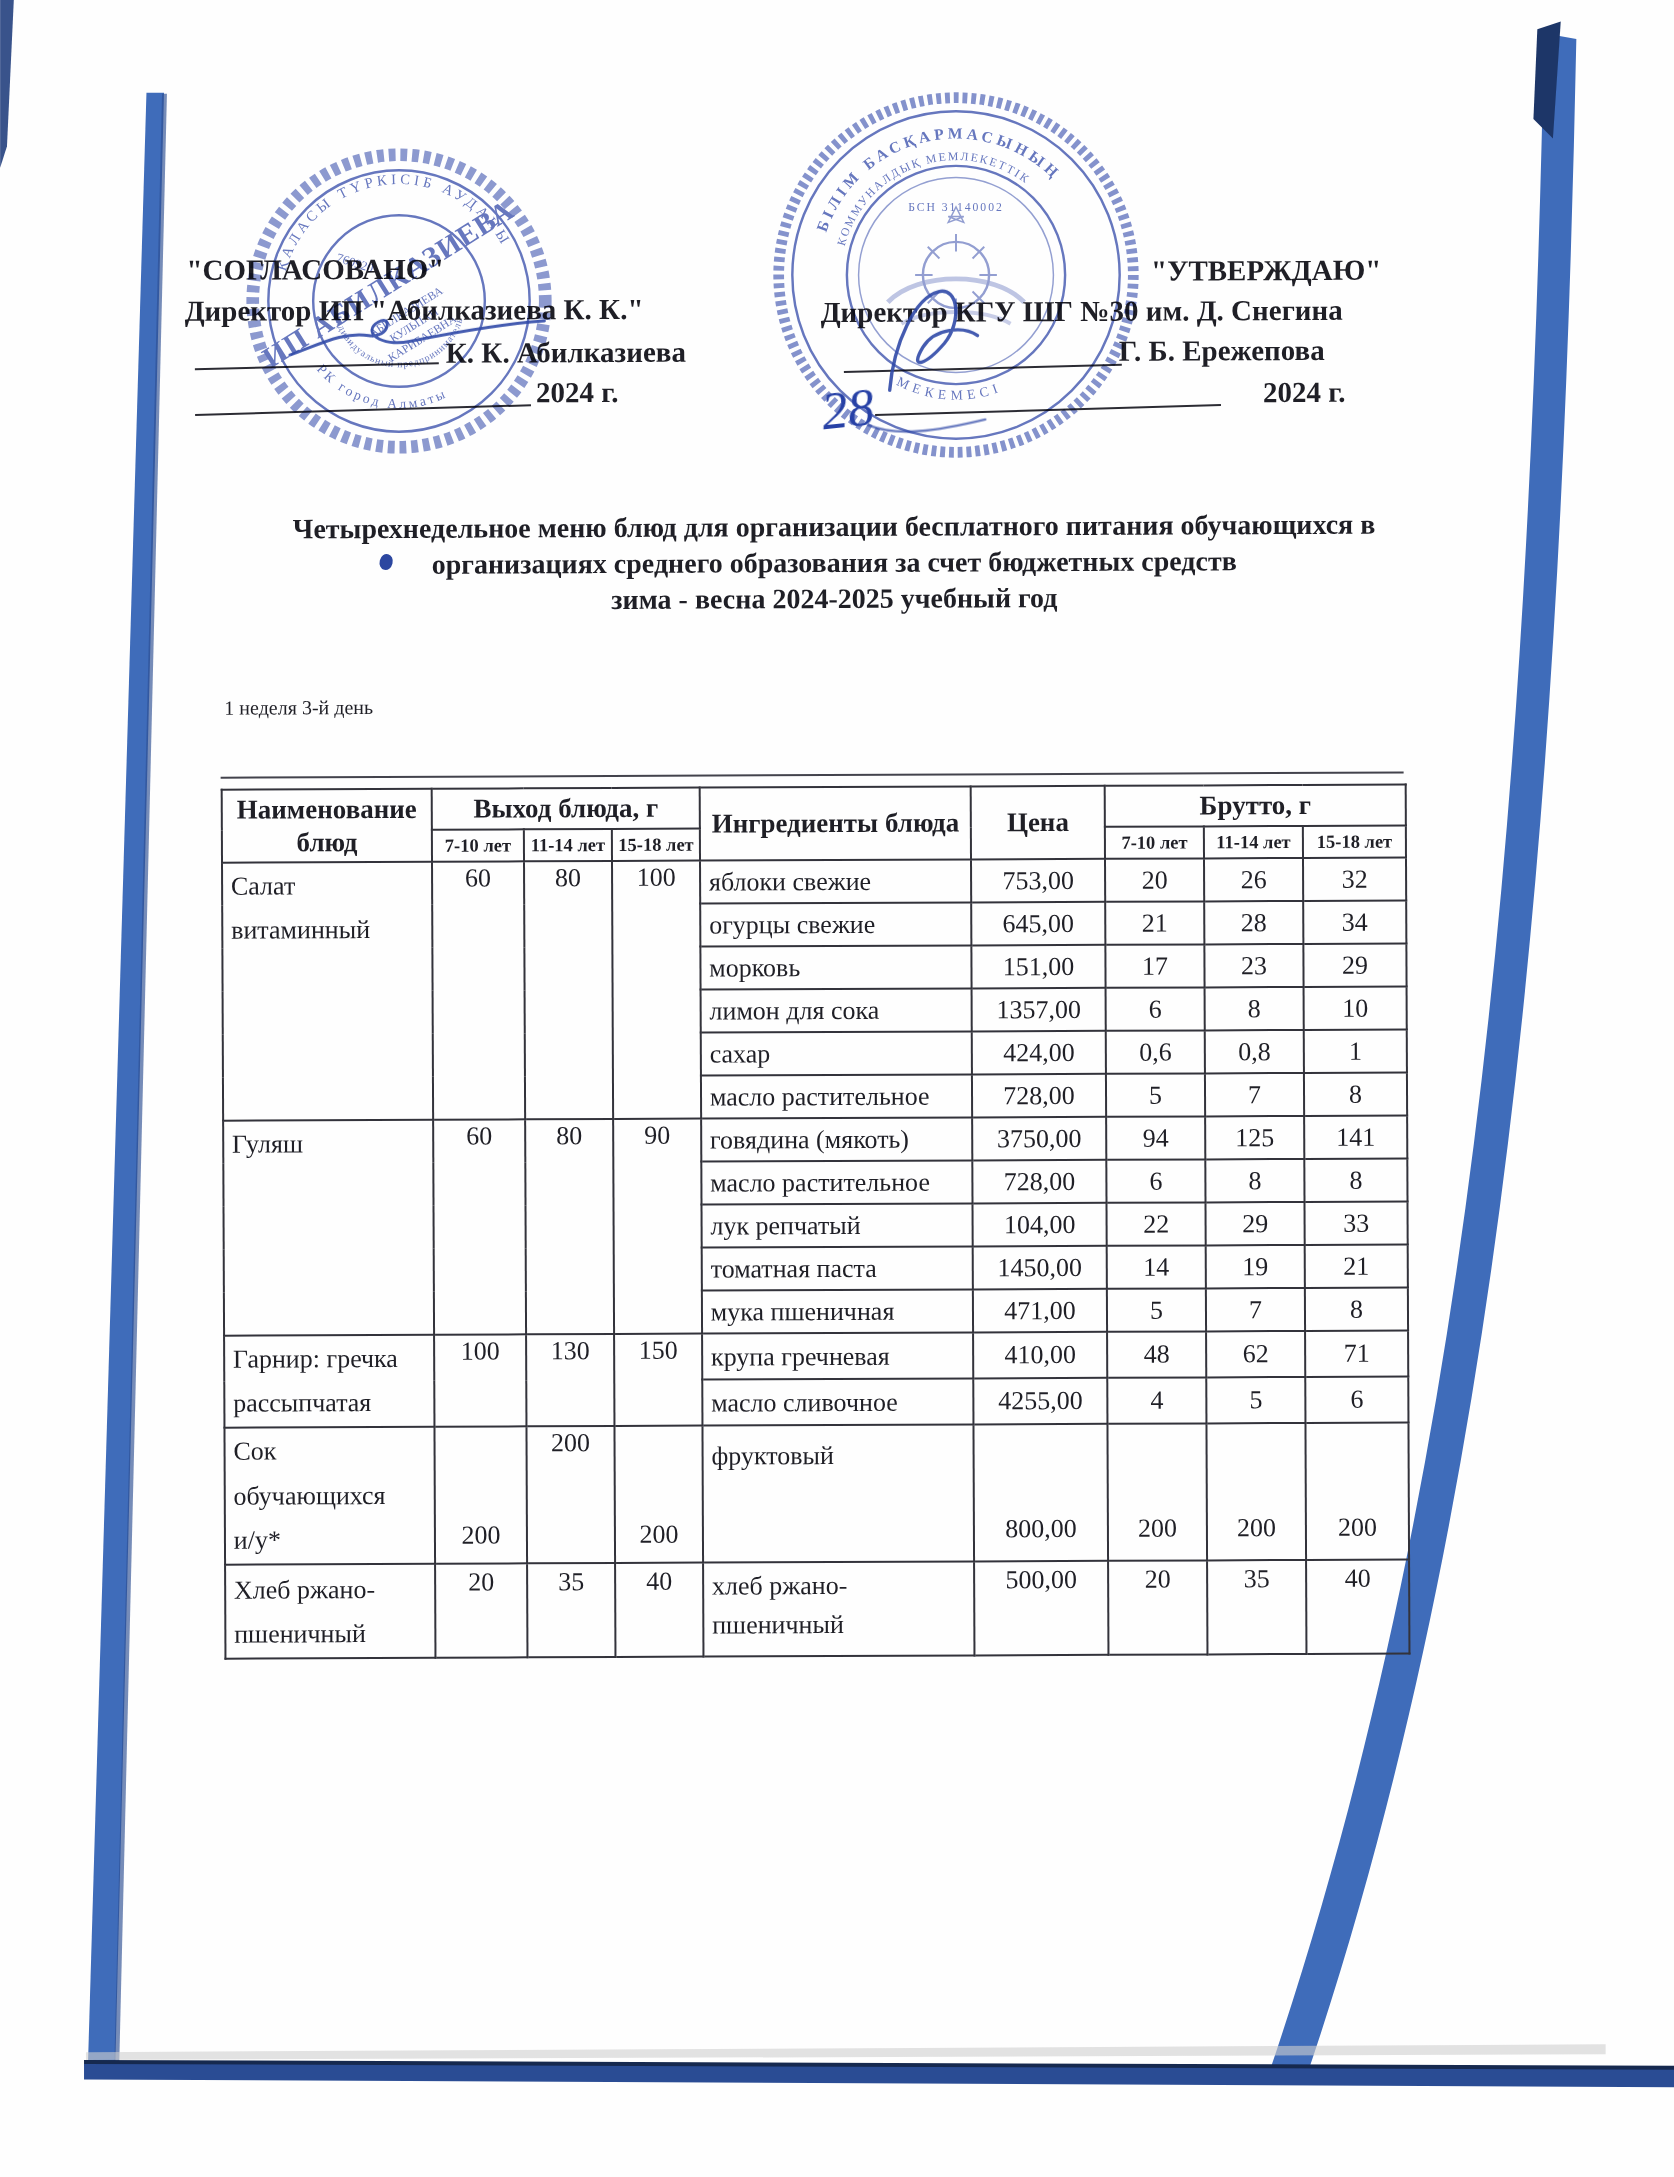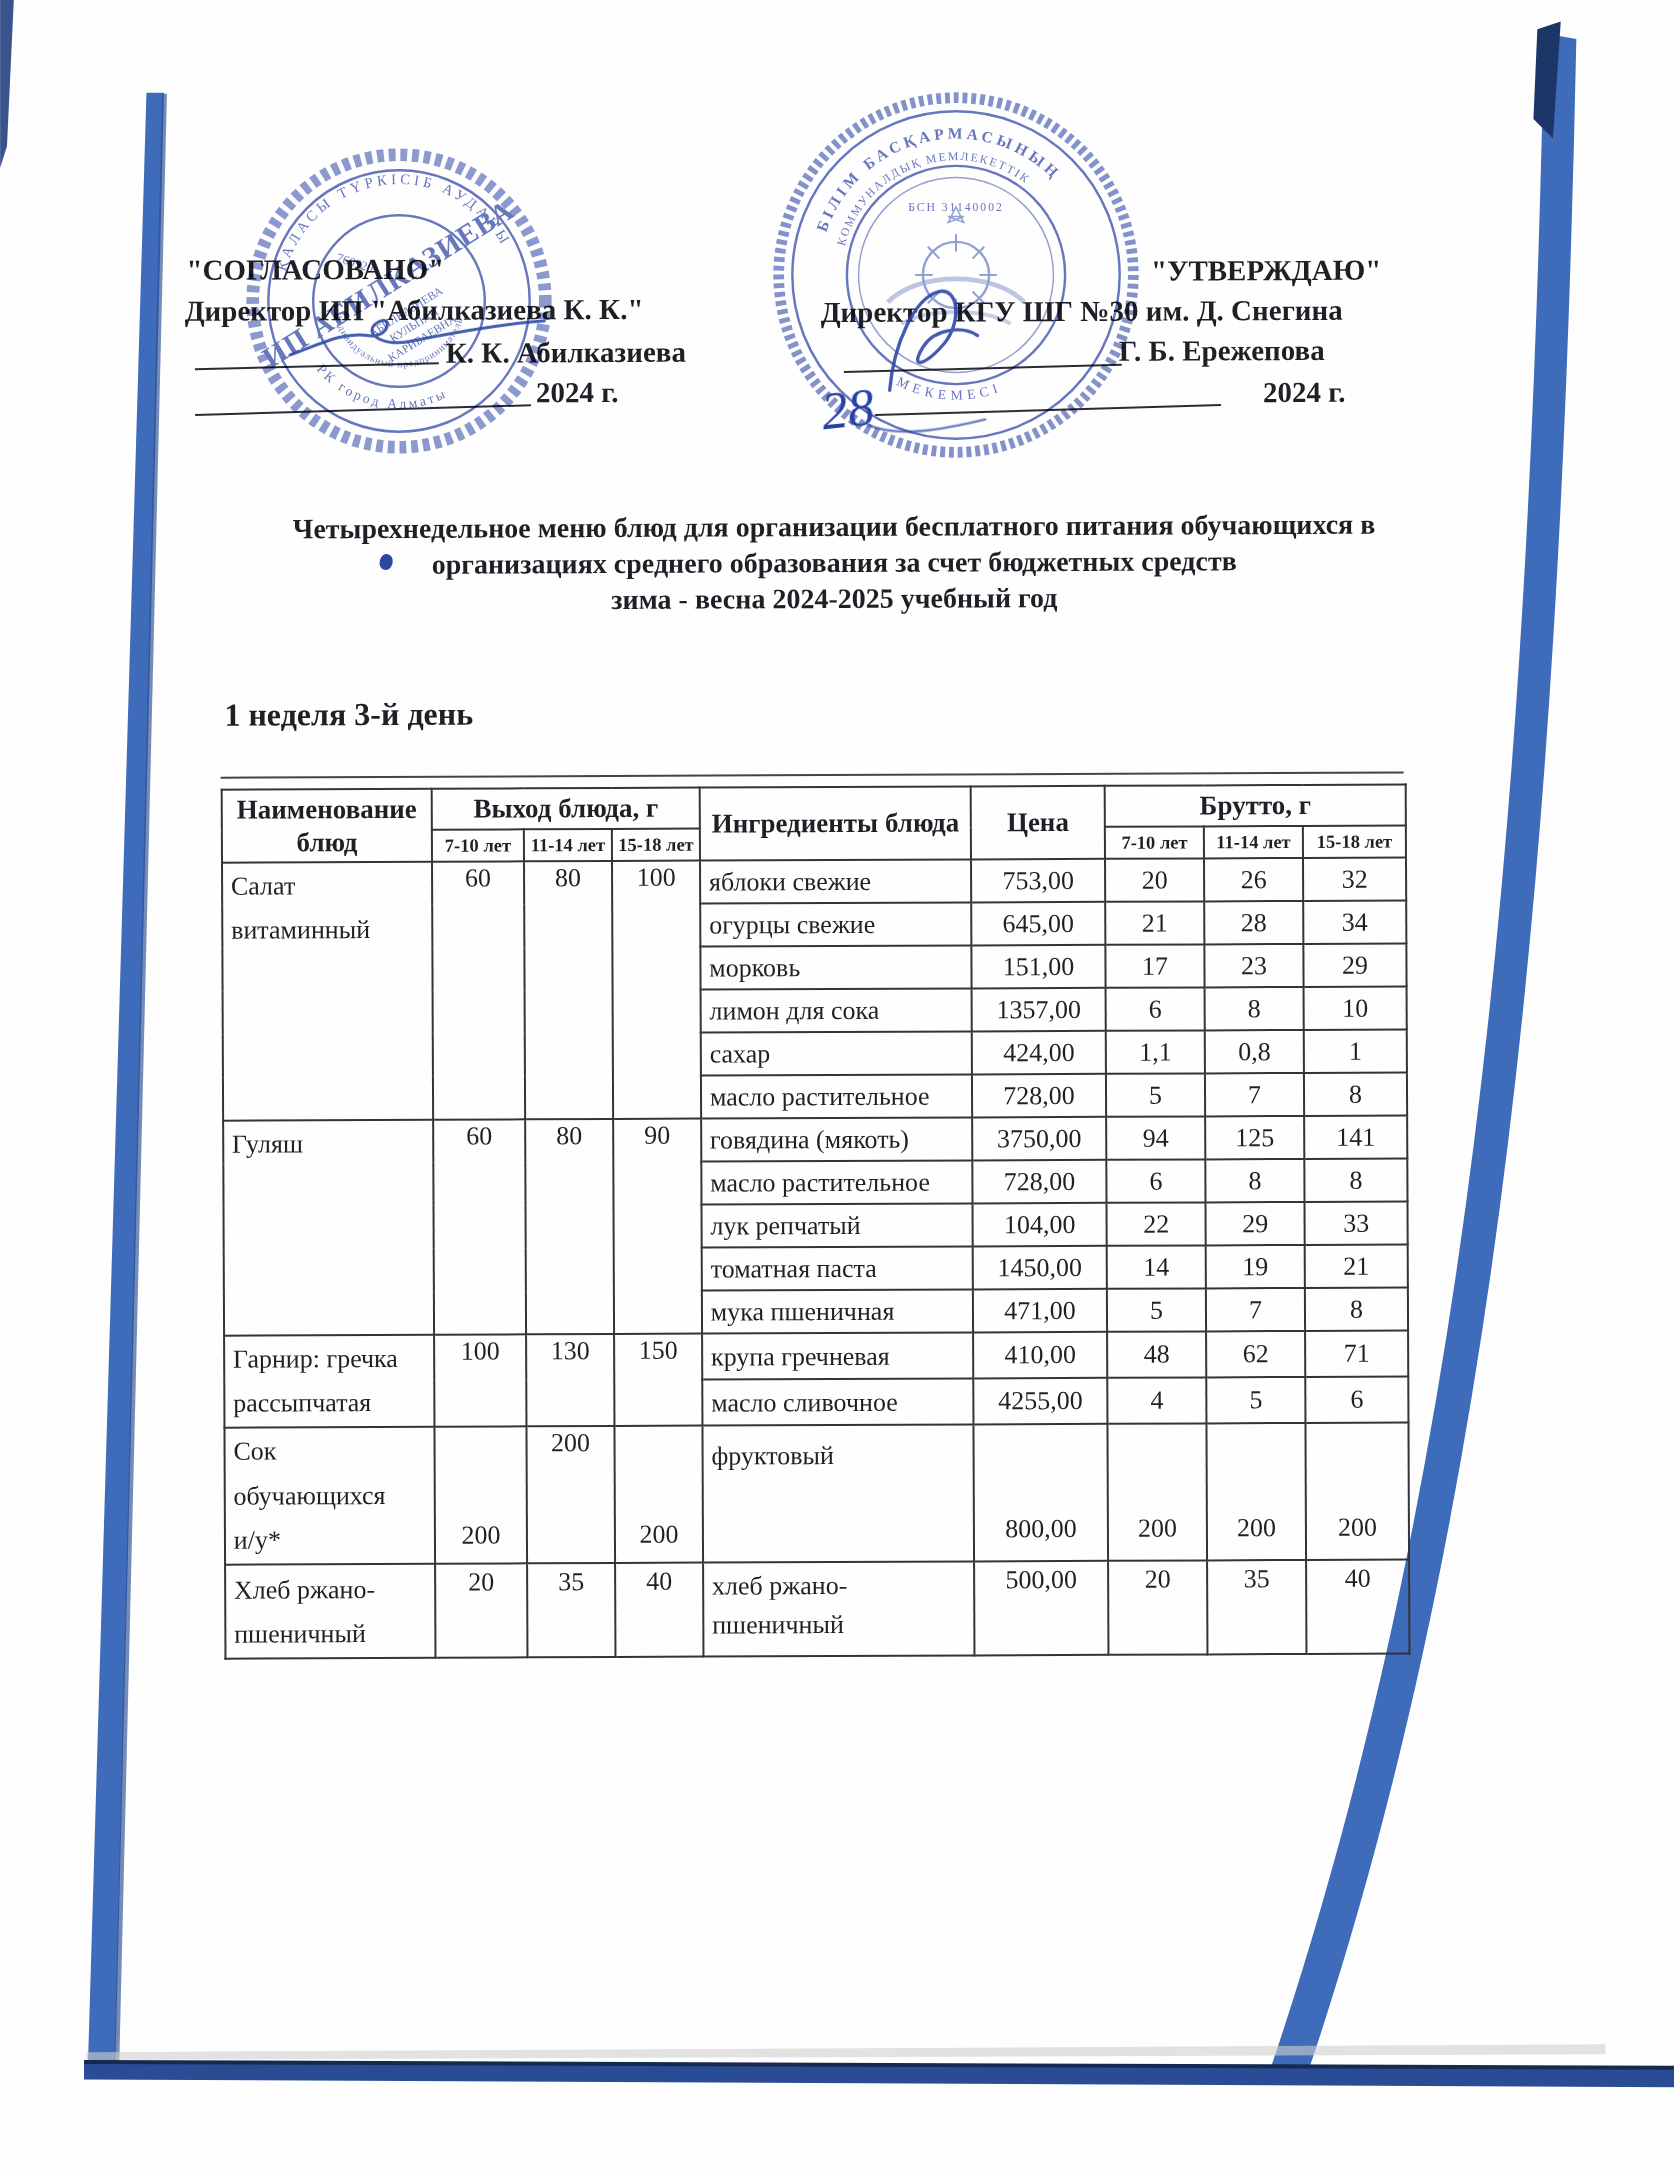--- a/index.html
+++ b/index.html
@@ -5,21 +5,21 @@
   html,body{margin:0;padding:0;}
   body{width:1675px;height:2178px;background:#ffffff;font-family:"Liberation Serif","DejaVu Serif",serif;}
   .scene{position:relative;width:1675px;height:2178px;overflow:hidden;background:#fefefe;}
   .bg{position:absolute;left:0;top:0;z-index:1;}
   .content{position:absolute;left:0;top:0;width:1675px;height:2178px;z-index:2;transform:rotate(-0.25deg);color:#1f1f26;}
   .abs{position:absolute;}
   .appr{font-size:29px;font-weight:bold;white-space:nowrap;}
   .sig-line{position:absolute;height:0;border-bottom:2.4px solid #2b2b33;}
   .title-line{position:absolute;left:244px;width:1185px;text-align:center;font-size:28px;font-weight:bold;white-space:nowrap;}
   .dot{position:absolute;width:12.7px;height:15.6px;border-radius:50%;background:#2c47a0;transform:rotate(14deg);}
-  .daylabel{font-size:32px;font-weight:bold;}
+  .daylabel{font-size:20px;font-weight:normal;}
   
   .menu-wrap{position:absolute;left:222px;top:786px;}
   .table-topline{position:absolute;left:0;top:-11.7px;width:1183px;height:2px;background:#43434c;}
   table.menu{border-collapse:collapse;table-layout:fixed;width:1183px;font-size:26px;color:#1f1f26;}
   table.menu td,table.menu th{border:2px solid #33333b;overflow:hidden;}
   table.menu th{font-weight:bold;font-size:27px;padding:1px 3.9px;text-align:center;vertical-align:middle;white-space:pre-line;line-height:1.2;}
   tr.h1{height:41px;}
   tr.h2{height:32px;}
   tr.h2 th{font-size:18.5px;border-radius:14px;}
   table.menu td{padding:1px 7.8px;}
@@ -137,21 +137,21 @@
             <tr style="height: 33px;">
               <td class="ing">лимон для сока</td>
               <td class="num">1357,00</td>
               <td class="num b-0">6</td>
               <td class="num b-1">8</td>
               <td class="num b-2">10</td>
             </tr>
             <tr style="height: 33px;">
               <td class="ing">сахар</td>
               <td class="num">424,00</td>
-              <td class="num b-0">1,1</td>
+              <td class="num b-0">0,6</td>
               <td class="num b-1">0,8</td>
               <td class="num b-2">1</td>
             </tr>
             <tr style="height: 33px;">
               <td class="ing">масло растительное</td>
               <td class="num">728,00</td>
               <td class="num b-0">5</td>
               <td class="num b-1">7</td>
               <td class="num b-2">8</td>
             </tr>

